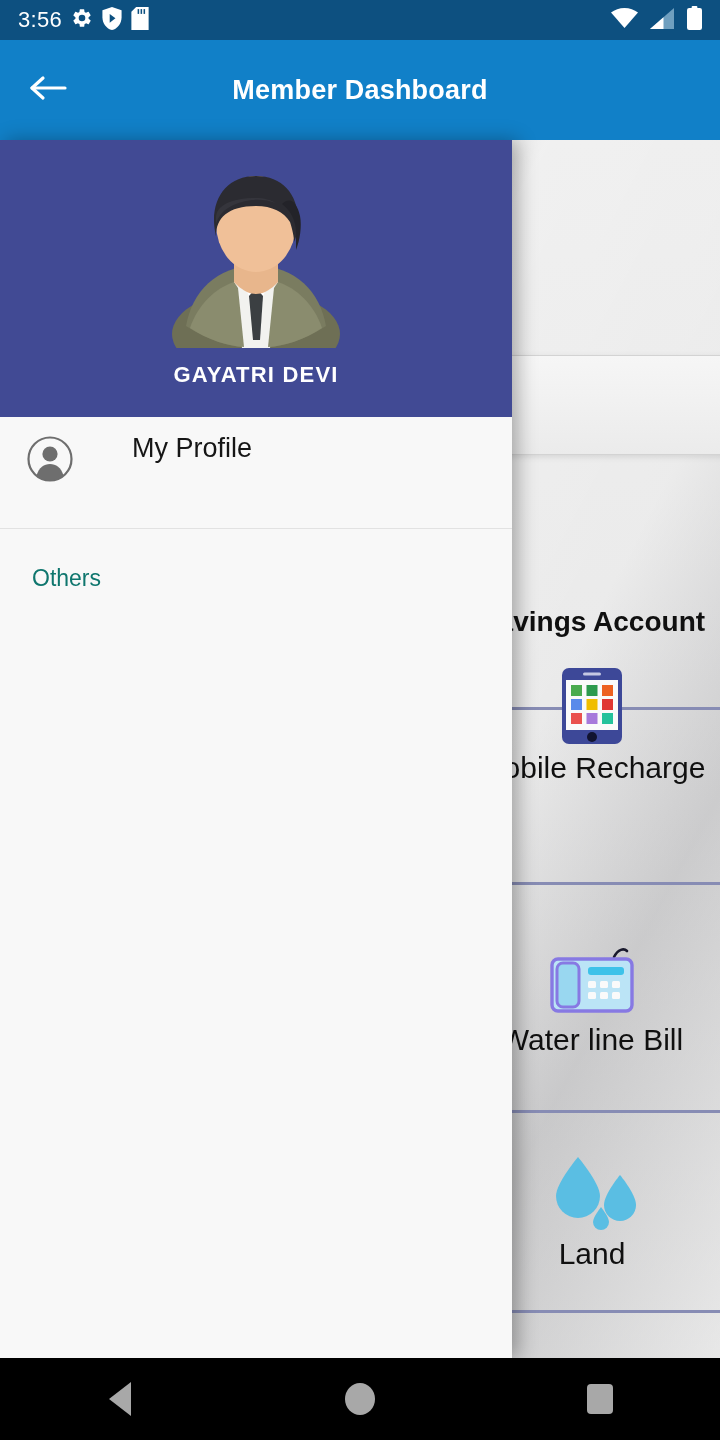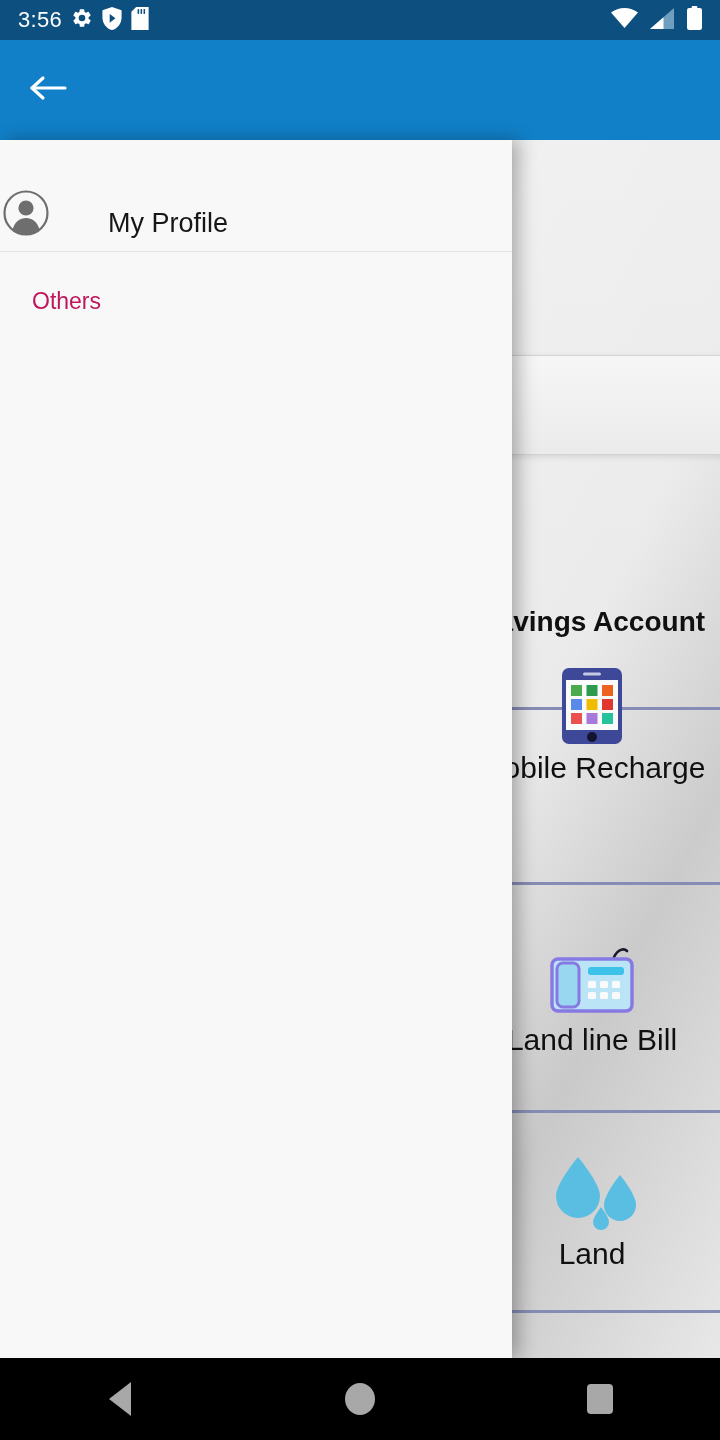--- a/index.html
+++ b/index.html
@@ -74,27 +74,27 @@
     display:flex; flex-direction:column; align-items:center; justify-content:flex-start;
     padding-top:18px;
   }
   #avatar { width:168px; height:190px; }
   #drawer-username {
     color:#fff; font-size:22px; font-weight:bold; letter-spacing:1.2px; margin-top:14px;
   }
   #drawer-body { flex:1; background:#f8f8f8; }
 
   .menu-item {
-    display:flex; align-items:flex-end; height:83px; cursor:pointer;
+    display:flex; align-items:flex-start; height:83px; padding-left:24px; cursor:pointer;
   }
   .menu-icon { width:52px; height:52px; display:flex; align-items:center; justify-content:center; flex:0 0 52px; }
   .menu-label { font-size:27px; color:#161616; margin-left:56px; }
   .menu-divider { height:1px; background:#e2e2e2; margin:12px 0 0 0; }
   .section-label {
-    font-size:23px; color:#be185d; padding:36px 16px 22px 32px;
+    font-size:23px; color:#0f766e; padding:36px 16px 22px 32px;
   }
 
   
   #navbar {
     position:absolute; bottom:0; left:0; width:720px; height:82px;
     background:#000; display:flex; align-items:center; justify-content:space-around;
   }
   .nav-btn { width:120px; height:82px; display:flex; align-items:center; justify-content:center; cursor:pointer; }
   #nav-back-tri {
     width:0; height:0; border-top:17px solid transparent; border-bottom:17px solid transparent;
@@ -154,20 +154,21 @@
 
   <div id="appbar">
     <div id="back-btn">
       <span>
         <svg width="40" height="32" viewBox="0 0 40 32" fill="none" stroke="#fff" stroke-width="3.2" stroke-linecap="round" stroke-linejoin="round">
           <path d="M37 16H4"></path>
             <path d="M15 6L4 16l11 10"></path>
         </svg>
       </span>
     </div>
+    <div id="appbar-title">Member Dashboard</div>
   </div>
 
   <div id="content">
 
     <div id="top-card"></div>
 
     <div id="row-savings" class="svc-row">
       <div class="svc-label bold">Savings Account</div>
     </div>
 
@@ -202,41 +203,60 @@
           <g fill="#ffffff">
             <rect x="40" y="34" width="8" height="7" rx="1.5"></rect>
             <rect x="52" y="34" width="8" height="7" rx="1.5"></rect>
             <rect x="64" y="34" width="8" height="7" rx="1.5"></rect>
             <rect x="40" y="45" width="8" height="7" rx="1.5"></rect>
             <rect x="52" y="45" width="8" height="7" rx="1.5"></rect>
             <rect x="64" y="45" width="8" height="7" rx="1.5"></rect>
           </g>
         </svg>
       </div>
-      <div class="svc-label">Land line Bill</div>
+      <div class="svc-label">Water line Bill</div>
     </div>
 
     <div id="row-water" class="svc-row">
       <div class="svc-icon">
         <svg width="96" height="78" viewBox="0 0 96 78">
           <path d="M34 4 C34 4 12 30 12 43 a22 22 0 0044 0 C56 30 34 4 34 4z" fill="#5cc2e8"></path>
           <path d="M76 22 C76 22 60 41 60 52 a16 16 0 0032 0 C92 41 76 22 76 22z" fill="#5cc2e8"></path>
           <path d="M57 54 C57 54 49 64 49 69 a8 8 0 0016 0 C65 64 57 54 57 54z" fill="#5cc2e8"></path>
         </svg>
       </div>
       <div class="svc-label">Land</div>
     </div>
 
     <div id="row-blank1" class="svc-row"></div>
   </div>
 
   <div id="scrim"></div>
 
   <div id="drawer">
 
+    <div id="drawer-header">
+      <span id="avatar">
+        <svg width="168" height="190" viewBox="0 0 168 190">
+          <ellipse cx="84" cy="176" rx="84" ry="44" fill="#6e6f55"></ellipse>
+          <path d="M84 108 C44 108 20 134 14 168 C36 182 58 190 84 190 C110 190 132 182 154 168 C148 134 124 108 84 108z" fill="#7a7c60"></path>
+          <path d="M84 112 L62 124 L70 190 L98 190 L106 124z" fill="#f2f2ef"></path>
+          <path d="M62 124 C44 130 26 146 18 170 C36 182 56 188 72 189 L66 130z" fill="#8a8c6e"></path>
+          <path d="M106 124 C124 130 142 146 150 170 C132 182 112 188 96 189 L102 130z" fill="#8a8c6e"></path>
+          <path d="M84 118 L72 128 L78 140 L84 132 L90 140 L96 128z" fill="#ffffff"></path>
+          <path d="M84 130 L77 138 L81 182 L88 182 L91 138z" fill="#3b3f42"></path>
+          <path d="M62 96 L62 124 C62 124 72 136 84 136 C96 136 106 124 106 124 L106 96z" fill="#e8b68c"></path>
+          <ellipse cx="84" cy="66" rx="40" ry="48" fill="#f0c098"></ellipse>
+          <path d="M84 18 C58 18 42 36 42 62 C42 70 44 78 44 78 C44 60 56 48 84 48 C100 48 112 54 118 64 C118 64 122 76 122 84 C126 76 126 68 126 62 C126 36 110 18 84 18z" fill="#2b2b31"></path>
+          <path d="M110 46 C118 52 124 62 124 74 L124 92 C128 82 130 68 128 58 C125 44 118 38 110 46z" fill="#232329"></path>
+          <path d="M44 60 C44 48 58 40 84 40 C92 40 99 42 104 45 C96 42 88 41 80 42 C60 45 48 52 44 66z" fill="#35353c"></path>
+        </svg>
+      </span>
+      <div id="drawer-username">GAYATRI DEVI</div>
+    </div>
 
     <div id="drawer-body">
 
       <div class="menu-item" style="margin-top:16px;">
         <span class="menu-icon">
           <svg width="48" height="48" viewBox="0 0 48 48">
             <circle cx="24" cy="24" r="21.5" fill="none" stroke="#6e6e6e" stroke-width="2.2"></circle>
             <circle cx="24" cy="19" r="7.6" fill="#6e6e6e"></circle>
             <path d="M10.5 40.5 C13 32.5 18 29 24 29 C30 29 35 32.5 37.5 40.5 C33.8 43.6 29.2 45.5 24 45.5 C18.8 45.5 14.2 43.6 10.5 40.5z" fill="#6e6e6e"></path>
           </svg>

